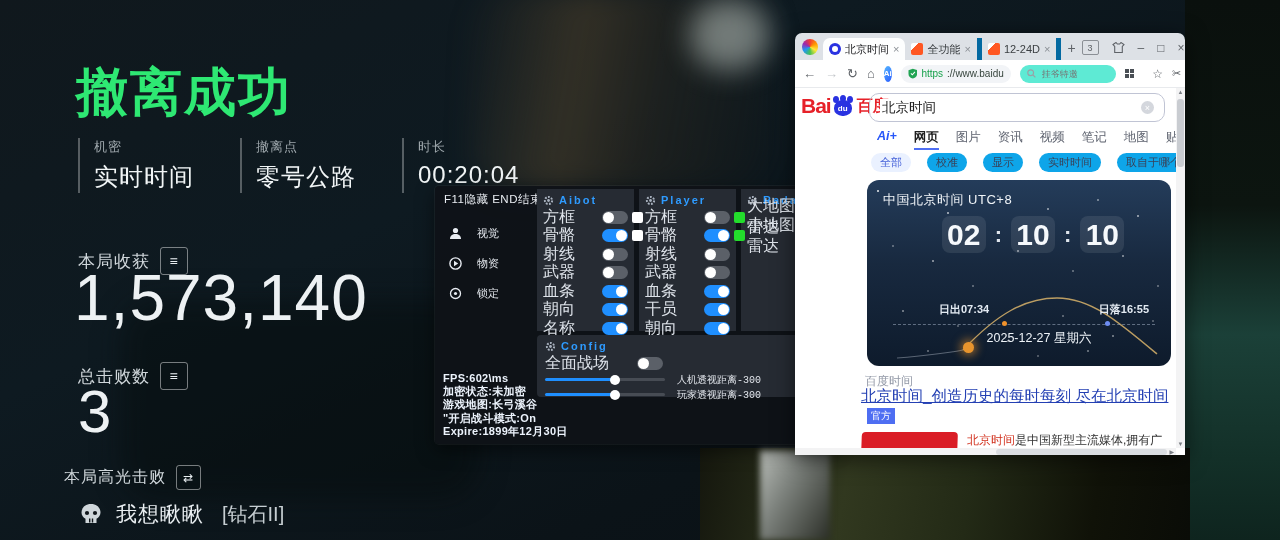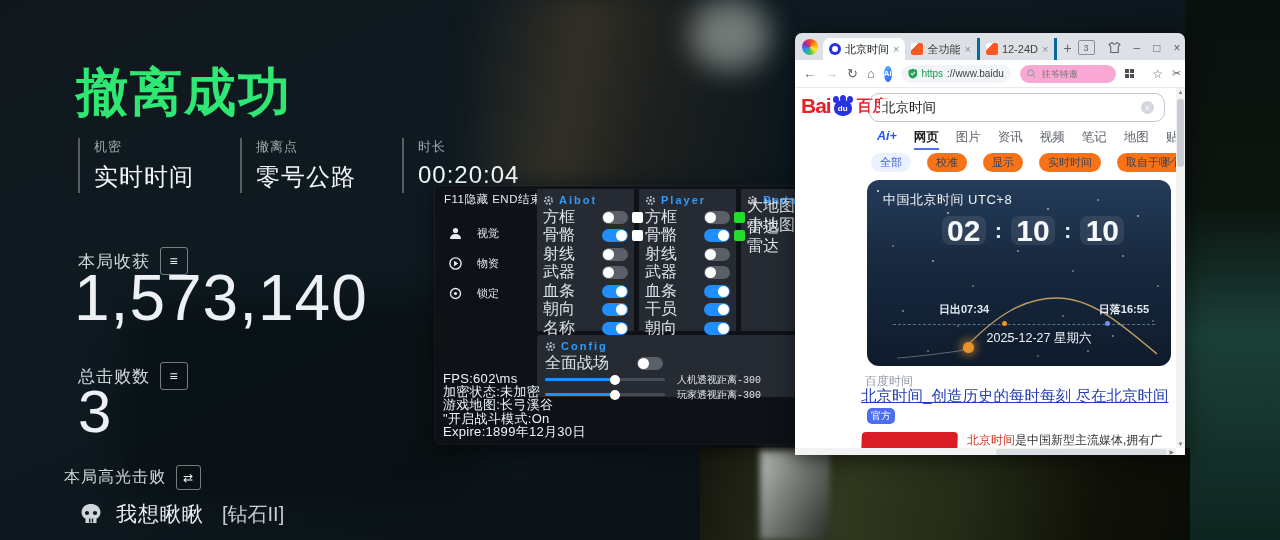--- a/index.html
+++ b/index.html
@@ -53,51 +53,51 @@
   .config{position:absolute;left:102px;top:149px;width:294px;height:62px;background:#262b33;border-radius:4px;
     padding:5px 8px;box-sizing:border-box;}
   .cfg-row1{display:flex;align-items:center;gap:28px;height:18px;margin-top:1px;}
   .slider-row{display:flex;align-items:center;gap:12px;height:15px;font-family:Liberation Mono, monospace;}
   .track{position:relative;width:120px;height:3px;border-radius:2px;flex:0 0 auto;
     background:linear-gradient(to right,#1f8fff 0 58%,#474c54 58%);}
   .track::after{content:'';position:absolute;left:58%;top:50%;transform:translate(-50%,-50%);
     width:10px;height:10px;border-radius:50%;background:#fff;}
   .slabel{color:#e0e4ea;font-size:10px;}
   .status{position:absolute;left:8px;top:186px;}
-  .status-line{color:#ecf3fc;font-size:13px;line-height:13.2px;font-weight:normal;letter-spacing:.3px;}
+  .status-line{color:#ecf3fc;font-size:11px;line-height:13.2px;font-weight:bold;letter-spacing:.3px;}
 
   
   .browser{left:795px;top:33px;width:390px;height:422px;border-radius:7px 7px 0 0;overflow:hidden;
     box-shadow:0 4px 22px rgba(0,0,0,.55);}
   .tabstrip{height:27px;background:#dde1e6;display:flex;align-items:flex-end;padding:0 4px;}
   .blogo{width:16px;height:16px;border-radius:50%;margin:0 5px 5px 3px;flex:0 0 auto;
     background:conic-gradient(#f23c32,#ff9800,#ffe93b,#43c152,#2196f3,#9c27b0,#f23c32);}
   .tab{display:flex;align-items:center;gap:4px;height:22px;padding:0 6px;font-size:11px;color:#3c4043;
-    border-right:3px solid #0369a1;flex:0 0 auto;overflow:hidden;}
+    border-right:5px solid #0369a1;flex:0 0 auto;overflow:hidden;}
   .tab.active{background:#fdfefe;border-radius:7px 7px 0 0;border-right:none;color:#202124;}
   .tab .tlabel{max-width:46px;overflow:hidden;white-space:nowrap;}
   .tab .tclose{color:#8a8f95;font-size:11px;}
   .fav-paw{width:12px;height:12px;border-radius:50%;background:#2932e1;flex:0 0 auto;position:relative;}
   .fav-paw::after{content:'';position:absolute;left:3px;top:3px;width:6px;height:6px;border-radius:50%;background:#fff;}
   .fav-flame{width:12px;height:12px;border-radius:2px;flex:0 0 auto;
     background:linear-gradient(135deg,#ffffff 0 32%,#ff5722 32%);}
   .newtab{font-size:14px;color:#5f6368;margin:0 6px 4px 6px;}
   .tab-controls{margin-left:auto;display:flex;align-items:center;gap:13px;margin-bottom:5px;padding-right:6px;color:#5f6368;}
   .badge3{min-width:11px;height:13px;border:1px solid #8a8f95;border-radius:2px;font-size:9px;color:#5f6368;
     display:flex;align-items:center;justify-content:center;padding:0 2px;}
   .winbtn{font-size:12px;color:#5f6368;line-height:1;}
   .navbar{height:27px;background:#fff;display:flex;align-items:center;gap:9px;padding:0 8px;border-bottom:1px solid #e8eaed;}
   .nav-ic{font-size:13px;color:#5f6368;line-height:1;}
   .nav-ic.dis{color:#c3c6ca;}
   .ai-chip{width:16px;height:16px;border-radius:50%;background:linear-gradient(135deg,#56b6ff,#2a5cff);
     color:#fff;font-size:8px;font-weight:bold;display:flex;align-items:center;justify-content:center;}
   .addr{display:flex;align-items:center;gap:4px;height:18px;background:#f2f4f7;border-radius:9px;padding:0 7px;
     font-size:10px;flex:0 0 auto;max-width:96px;overflow:hidden;white-space:nowrap;}
   .scheme{color:#17a14b;} .urlrest{color:#36443c;}
-  .srch{display:flex;align-items:center;gap:4px;height:18px;background:#f9a8d4;border-radius:9px;padding:0 7px;flex:0 0 auto;width:82px;}
+  .srch{display:flex;align-items:center;gap:4px;height:18px;background:#5eead4;border-radius:9px;padding:0 7px;flex:0 0 auto;width:82px;}
   .srch input{border:none;background:transparent;outline:none;width:62px;font-size:9px;color:#5f6368;
     font-family:"Liberation Sans",sans-serif;}
   .grid-ic{display:grid;grid-template-columns:4px 4px;grid-template-rows:4px 4px;gap:1.5px;}
   .grid-ic i{background:#4a4f55;}
   .vdiv{width:1px;height:14px;background:#dadce0;}
   .content{position:relative;height:368px;background:#fff;overflow:hidden;}
   .bd-logo{position:absolute;left:6px;top:6px;display:flex;align-items:center;}
   .bd-bai{color:#e62129;font-size:21px;font-weight:bold;letter-spacing:-1px;}
   .bd-paw{position:relative;width:22px;height:22px;margin:0 1px;}
   .bd-paw .pad{position:absolute;left:2px;top:5px;width:18px;height:16px;border-radius:50% 50% 46% 46%;background:#2932e1;}
@@ -108,54 +108,54 @@
     box-sizing:border-box;display:flex;align-items:center;padding:0 10px;}
   .bd-search input{border:none;outline:none;flex:1;font-size:13.5px;color:#222;font-family:"Liberation Sans",sans-serif;}
   .clear-ic{width:13px;height:13px;border-radius:50%;background:#d4d7dd;color:#fff;font-size:9px;
     display:flex;align-items:center;justify-content:center;}
   .bnav{position:absolute;left:82px;top:41px;width:300px;display:flex;gap:17px;font-size:12.5px;color:#5f6470;
     white-space:nowrap;overflow:hidden;}
   .bnav span{flex:0 0 auto;}
   .bnav span:nth-of-type(1){color:#2656f8;font-weight:bold;font-style:italic;}
   .bnav span:nth-of-type(2){color:#1f1f1f;font-weight:bold;border-bottom:2px solid #4e6ef2;padding-bottom:2px;}
   .chips{position:absolute;left:76px;top:65px;display:flex;gap:16px;}
-  .chip{height:19px;border-radius:10px;background:#f97316;color:#394259;font-size:11px;display:flex;
+  .chip{height:19px;border-radius:10px;background:#0ea5e9;color:#394259;font-size:11px;display:flex;
     align-items:center;padding:0 9px;white-space:nowrap;}
   .chips .chip:first-of-type{background:#eaf1ff;color:#4662d9;}
   .tcard{position:absolute;left:72px;top:92px;width:304px;height:186px;border-radius:12px;overflow:hidden;
     background:linear-gradient(180deg,#243c5a 0%,#18293f 45%,#0e1b2c 100%);}
   .stars{position:absolute;left:10px;top:10px;width:2px;height:2px;border-radius:50%;background:rgba(255,255,255,.9);
     box-shadow:30px 8px rgba(255,255,255,.5),70px 22px rgba(255,255,255,.7),120px 5px rgba(255,255,255,.45),
     170px 18px rgba(255,255,255,.6),220px 9px rgba(255,255,255,.5),260px 25px rgba(255,255,255,.65),
     15px 55px rgba(255,255,255,.4),55px 70px rgba(255,255,255,.6),95px 95px rgba(255,255,255,.4),
     140px 60px rgba(255,255,255,.55),195px 80px rgba(255,255,255,.4),245px 65px rgba(255,255,255,.55),
     280px 95px rgba(255,255,255,.4),25px 120px rgba(255,255,255,.5),80px 135px rgba(255,255,255,.35),
     130px 150px rgba(255,255,255,.5),185px 125px rgba(255,255,255,.4),235px 145px rgba(255,255,255,.5),
     275px 130px rgba(255,255,255,.35),50px 160px rgba(255,255,255,.4),160px 165px rgba(255,255,255,.35),
     210px 160px rgba(255,255,255,.45);}
   .tcard-title{position:absolute;left:16px;top:11px;color:#f0f4f8;font-size:13px;letter-spacing:.5px;}
   .clock{position:absolute;left:0;right:0;top:36px;display:flex;align-items:center;justify-content:center;
     gap:9px;transform:translateX(14px);}
-  .ctile{width:44px;height:29px;border-radius:8px;background:rgba(255,255,255,.09);color:#f6f9fc;
+  .ctile{width:44px;height:37px;border-radius:8px;background:rgba(255,255,255,.09);color:#f6f9fc;
     font-size:30px;font-weight:bold;display:flex;align-items:center;justify-content:center;}
   .ccolon{color:#dfe5ec;font-size:22px;font-weight:bold;}
   .countdown{position:absolute;left:0;right:0;top:92px;text-align:center;color:#c7d2de;font-size:11.5px;transform:translateX(10px);}
   .sunarea{position:absolute;left:0;top:112px;width:304px;height:74px;}
   .sunrise{position:absolute;left:72px;top:10px;color:#e3eaf2;font-size:11px;font-weight:bold;}
   .sunset{position:absolute;right:22px;top:10px;color:#e3eaf2;font-size:11px;font-weight:bold;}
   .dashline{position:absolute;left:26px;right:16px;top:32px;border-top:1px dashed rgba(160,175,195,.55);}
   .dot-o{position:absolute;left:135px;top:29px;width:5px;height:5px;border-radius:50%;background:#f0922c;}
   .dot-b{position:absolute;left:238px;top:29px;width:5px;height:5px;border-radius:50%;background:#6d8df2;}
   .tdate{position:absolute;left:0;right:0;top:38px;text-align:center;color:#eef3f8;font-size:12.5px;transform:translateX(20px);}
   .sun{position:absolute;left:96px;top:50px;width:11px;height:11px;border-radius:50%;background:#e8942d;
     box-shadow:0 0 8px 3px rgba(232,148,45,.55);}
   .src-label{position:absolute;left:70px;top:285px;color:#9298a6;font-size:12px;}
   .result{position:absolute;left:66px;top:298px;width:312px;}
   .r-title{font-size:15.5px;color:#2440b3;text-decoration:underline;}
-  .r-badge{display:inline-block;background:#4e6ef2;color:#fff;font-size:10px;border-radius:5px;padding:1px 4px;
+  .r-badge{display:inline-block;background:#4e6ef2;color:#fff;font-size:10px;border-radius:0;padding:1px 4px;
     margin-left:6px;vertical-align:2px;text-decoration:none;}
   .r-row{display:flex;gap:10px;margin-top:7px;}
   .r-thumb{width:96px;height:52px;background:#da1d26;border-radius:4px;display:flex;align-items:center;justify-content:center;
     color:#fff;font-weight:bold;font-size:17px;letter-spacing:1px;flex:0 0 auto;transform:skewX(-2deg);}
   .r-desc{width:212px;font-size:12px;line-height:17px;color:#333;max-height:50px;overflow:hidden;}
   .r-hl{color:#d2311e;}
   .vscroll{position:absolute;right:0;top:0;bottom:8px;width:9px;background:#f3f3f4;display:flex;flex-direction:column;align-items:center;}
   .vthumb{width:7px;height:68px;background:#c9ccd1;border-radius:3px;margin-top:3px;}
   .sarrow{color:#7b7f85;font-size:6px;line-height:8px;}
   .vscroll .sarrow.down{margin-top:auto;}

